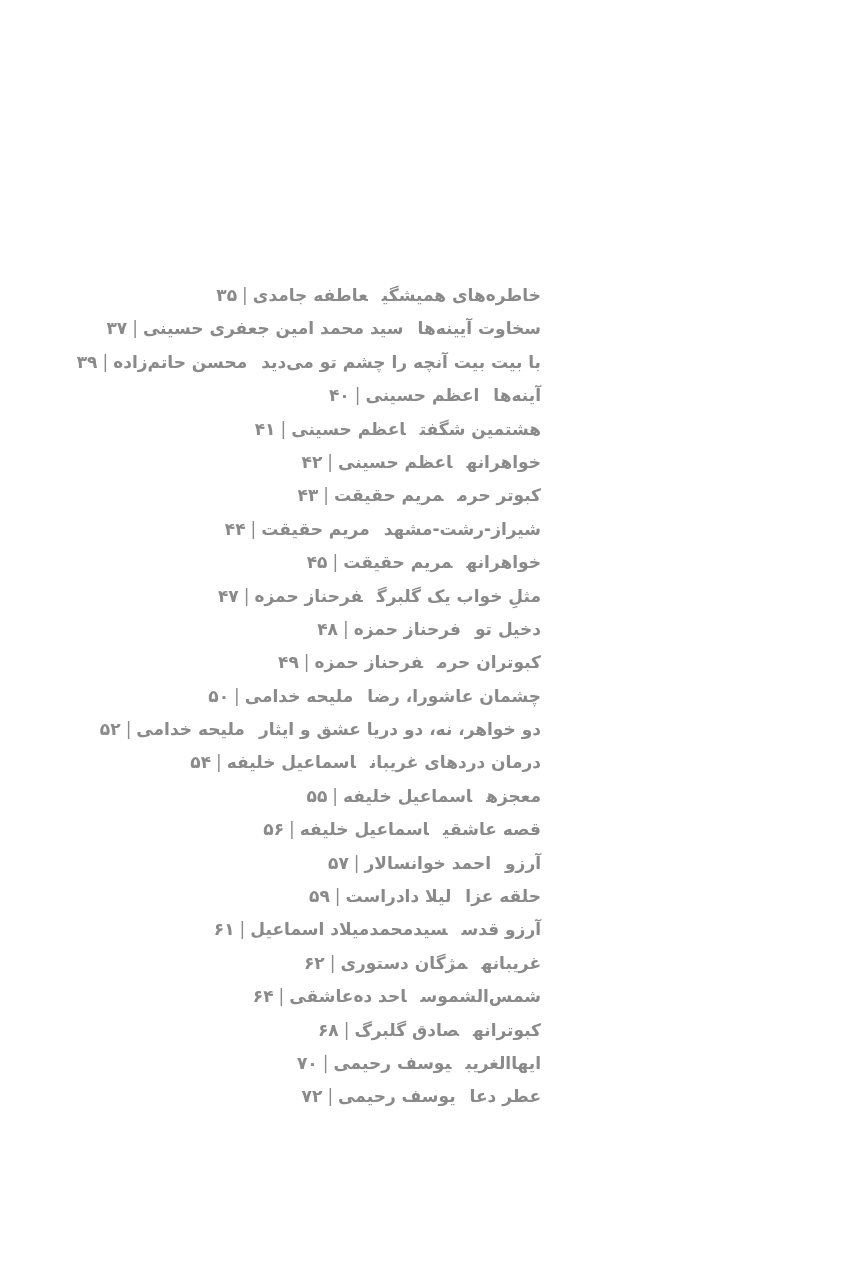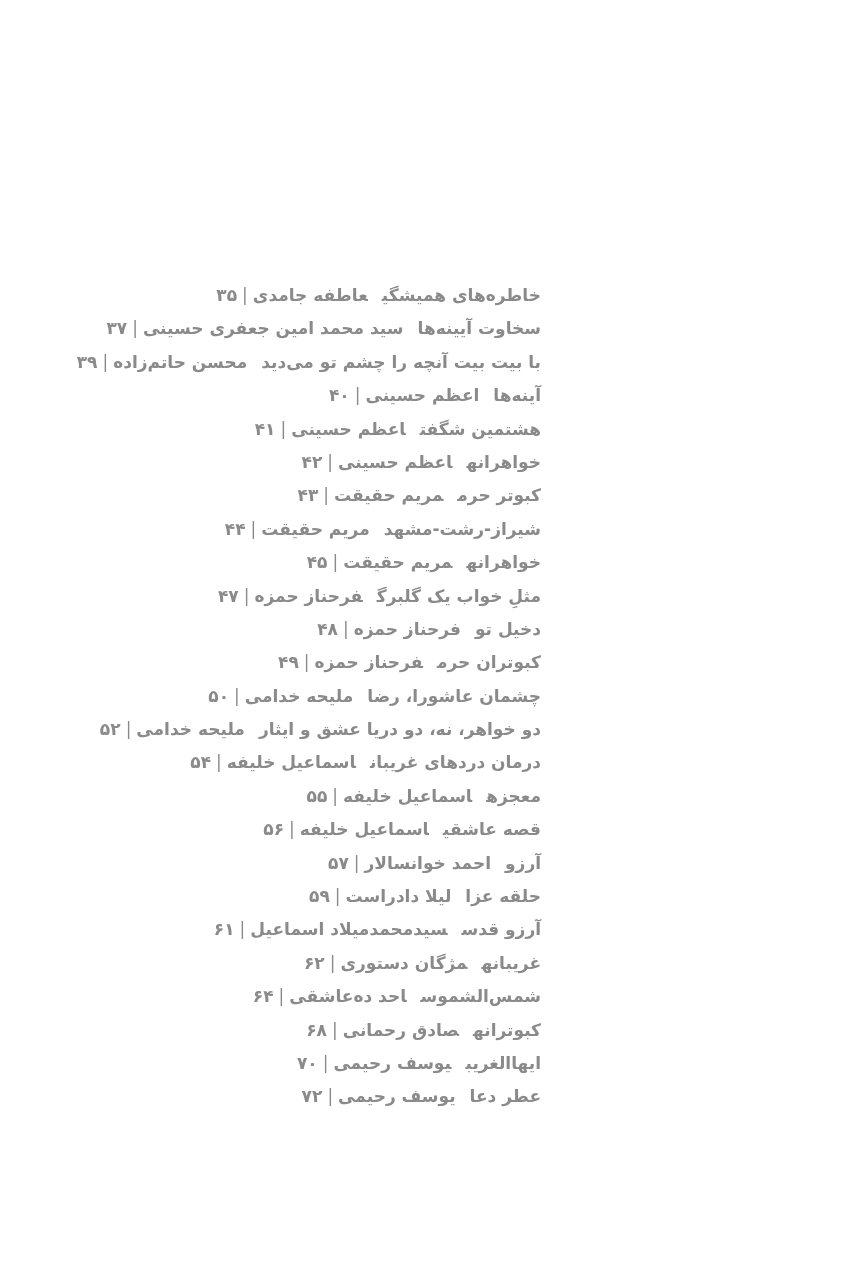--- a/index.html
+++ b/index.html
@@ -59,16 +59,16 @@
   <li class="toc-row"><span class="title">چشمان عاشورا، رضا</span><span class="author">ملیحه خدامی</span><span class="sep">|</span><span class="page">۵۰</span></li>
   <li class="toc-row"><span class="title">دو خواهر، نه، دو دریا عشق و ایثار</span><span class="author">ملیحه خدامی</span><span class="sep">|</span><span class="page">۵۲</span></li>
   <li class="toc-row"><span class="title">درمان دردهای غریبان</span><span class="author">اسماعیل خلیفه</span><span class="sep">|</span><span class="page">۵۴</span></li>
   <li class="toc-row"><span class="title">معجزه</span><span class="author">اسماعیل خلیفه</span><span class="sep">|</span><span class="page">۵۵</span></li>
   <li class="toc-row"><span class="title">قصه عاشقی</span><span class="author">اسماعیل خلیفه</span><span class="sep">|</span><span class="page">۵۶</span></li>
   <li class="toc-row"><span class="title">آرزو</span><span class="author">احمد خوانسالار</span><span class="sep">|</span><span class="page">۵۷</span></li>
   <li class="toc-row"><span class="title">حلقه عزا</span><span class="author">لیلا دادراست</span><span class="sep">|</span><span class="page">۵۹</span></li>
   <li class="toc-row"><span class="title">آرزو قدس</span><span class="author">سیدمحمدمیلاد اسماعیل</span><span class="sep">|</span><span class="page">۶۱</span></li>
   <li class="toc-row"><span class="title">غریبانه</span><span class="author">مژگان دستوری</span><span class="sep">|</span><span class="page">۶۲</span></li>
   <li class="toc-row"><span class="title">شمس‌الشموس</span><span class="author">احد ده‌عاشقی</span><span class="sep">|</span><span class="page">۶۴</span></li>
-  <li class="toc-row"><span class="title">کبوترانه</span><span class="author">صادق رحمانی</span><span class="sep">|</span><span class="page">۶۸</span></li>
+  <li class="toc-row"><span class="title">کبوترانه</span><span class="author">صادق گلبرگ</span><span class="sep">|</span><span class="page">۶۸</span></li>
   <li class="toc-row"><span class="title">ایهاالغریب</span><span class="author">یوسف رحیمی</span><span class="sep">|</span><span class="page">۷۰</span></li>
   <li class="toc-row"><span class="title">عطر دعا</span><span class="author">یوسف رحیمی</span><span class="sep">|</span><span class="page">۷۲</span></li>
 </ul>
 
 </body></html>

